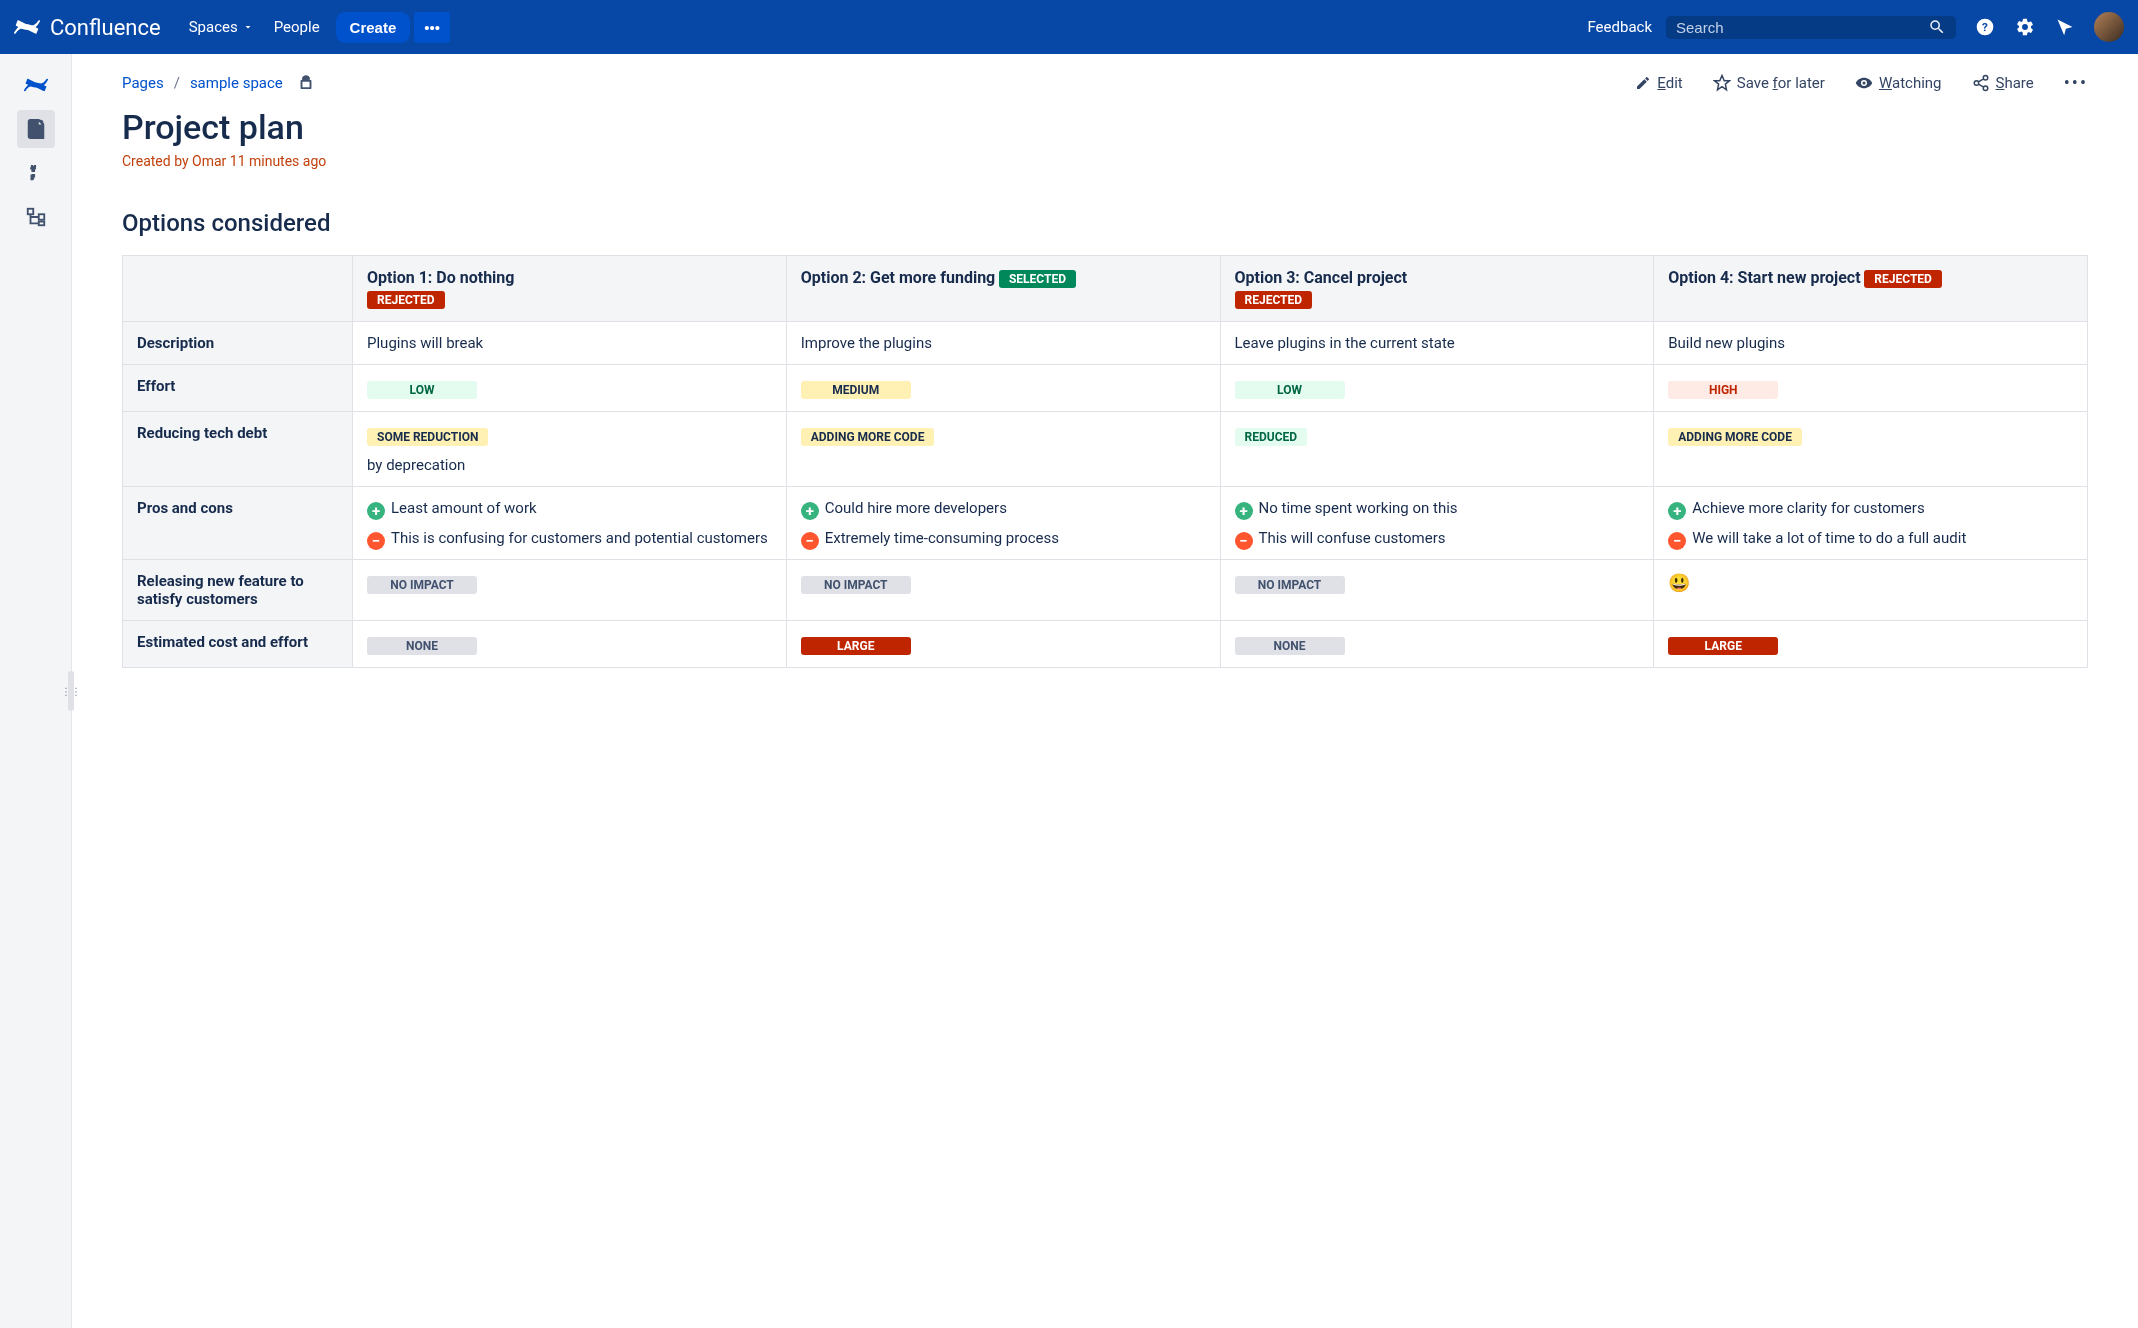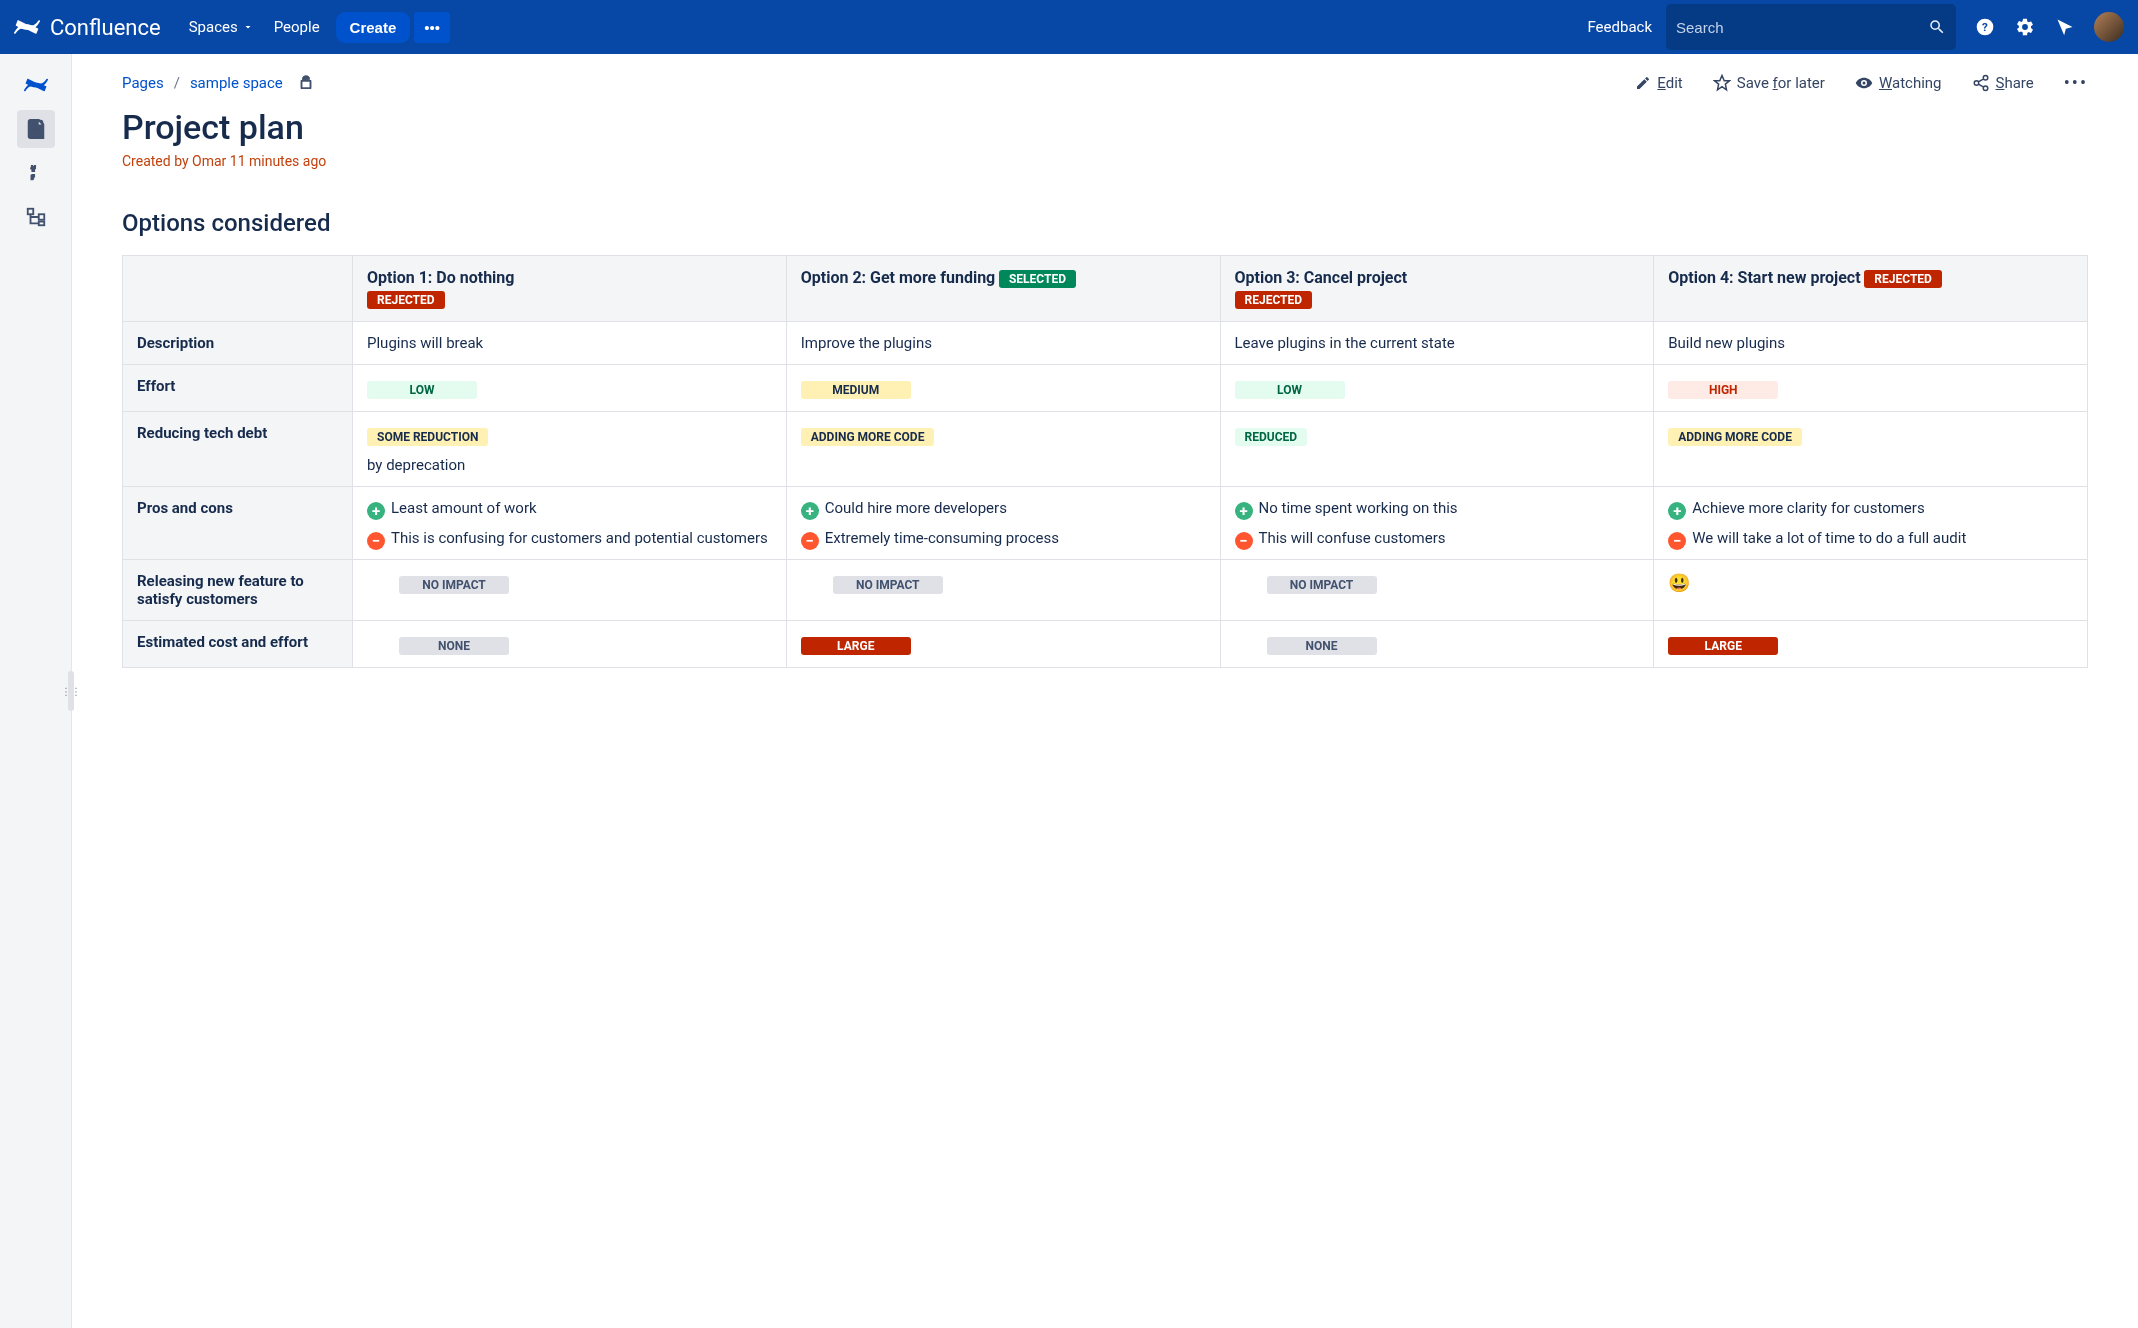--- a/index.html
+++ b/index.html
@@ -67,21 +67,21 @@
       color: #fff;
       font-size: 15px;
       margin-right: 14px;
       cursor: pointer;
     }
     .search-wrap {
       position: relative;
       background: #053b84;
       border-radius: 5px;
       width: 290px;
-      height: 46px;
+      height: 23px;
       display: flex;
       align-items: center;
       padding: 0 10px;
     }
     .search-wrap input {
       flex: 1;
       background: transparent;
       border: none;
       color: #eaf0fa;
       font-size: 15px;
@@ -222,21 +222,21 @@
       margin-top: 4px;
     }
     .lozenge.sm { margin-top: 0; }
     .loz-red    { background: #bf2600; color: #fff; }
     .loz-green  { background: #00875a; color: #fff; }
     .loz-low    { background: #e3fcef; color: #006644; }
     .loz-med    { background: #fff0b3; color: #172b4d; }
     .loz-high   { background: #ffebe6; color: #bf2600; }
     .loz-yellow { background: #fff0b3; color: #172b4d; }
     .loz-teal   { background: #e3fcef; color: #006644; }
-    .loz-grey   { background: #dfe1e6; color: #42526e; margin-left: 32px; }
+    .loz-grey   { background: #dfe1e6; color: #42526e; }
     .loz-darkred{ background: #bf2600; color: #fff; }
     .loz-wide   { min-width: 110px; display:inline-block; text-align:center; }
     .icon-plus, .icon-minus {
       display: inline-flex; width: 18px; height: 18px; border-radius: 50%;
       align-items: center; justify-content: center; color: #fff;
       font-size: 15px; font-weight: 700; line-height: 1;
       margin-right: 6px; flex-shrink: 0;
       position: relative;
       top: 3px;
     }

